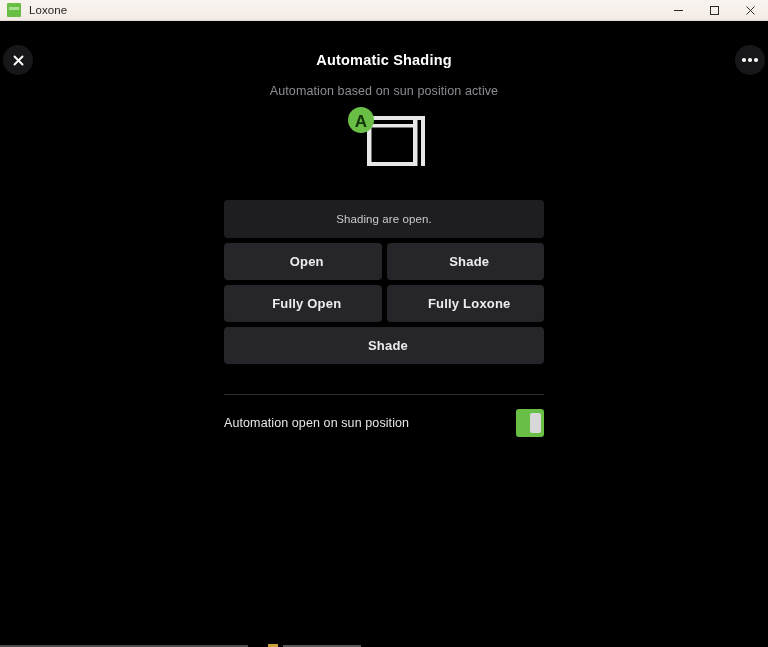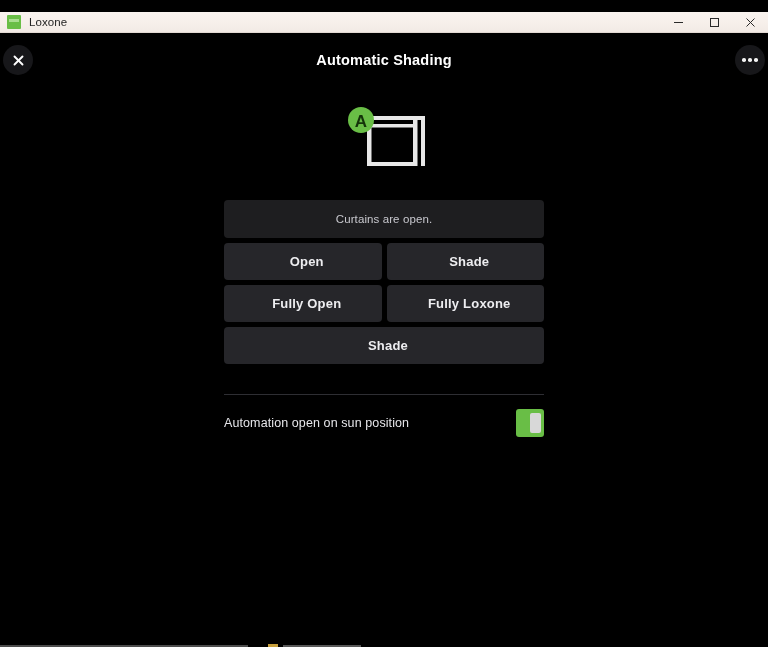--- a/index.html
+++ b/index.html
@@ -23,21 +23,20 @@
   
   .titlebar {
     position: absolute;
     top: 0; left: 0;
     width: 768px;
     height: 21px;
     background: linear-gradient(to bottom, #F9F3EF 0%, #F6EFEA 60%, #F2EAE5 100%);
     border-bottom: 1px solid #E2D9D3;
     display: flex;
     align-items: center;
-    margin-top: 12px;
   }
 
   .tb-app-icon {
     width: 14px;
     height: 14px;
     margin-left: 7px;
     margin-right: 8px;
     background: #69BE46;
     border-radius: 1px;
     position: relative;
@@ -296,41 +295,42 @@
 
     <div class="circle-btn menu-btn">
       <span class="menu-dots">
         <i></i>
           <i></i>
           <i></i>
       </span>
     </div>
 
     <div class="page-title">Automatic Shading</div>
+    <div class="page-subtitle">Automation based on sun position active</div>
   </div>
 
   <div class="device-art">
     <svg width="94" height="72" viewBox="0 0 94 72">
 
       <rect x="30" y="12" width="58" height="4" fill="#E8E8E8"></rect>
       <rect x="30" y="20" width="50" height="3.5" fill="#E8E8E8"></rect>
       <rect x="30" y="20" width="4.5" height="42" fill="#E8E8E8"></rect>
       <rect x="76" y="12" width="4.5" height="50" fill="#E8E8E8"></rect>
       <rect x="84" y="12" width="4" height="50" fill="#E8E8E8"></rect>
       <rect x="30" y="58" width="50" height="4" fill="#E8E8E8"></rect>
 
       <circle cx="24" cy="16" r="13" fill="#69BE46"></circle>
       <text x="24" y="22.5" text-anchor="middle" font-family="Liberation Sans, sans-serif" font-size="17" font-weight="bold" fill="#14330A">A</text>
     </svg>
   </div>
 
   <div class="stack">
 
     <div class="status-panel">
-      <span>Curtains are open.</span>
+      <span>Shading are open.</span>
     </div>
 
     <div class="btn-row">
       <button class="ctl-btn">Open</button>
       <button class="ctl-btn">Shade</button>
     </div>
 
     <div class="btn-row">
       <button class="ctl-btn">Fully Open</button>
       <button class="ctl-btn">Fully Loxone</button>

